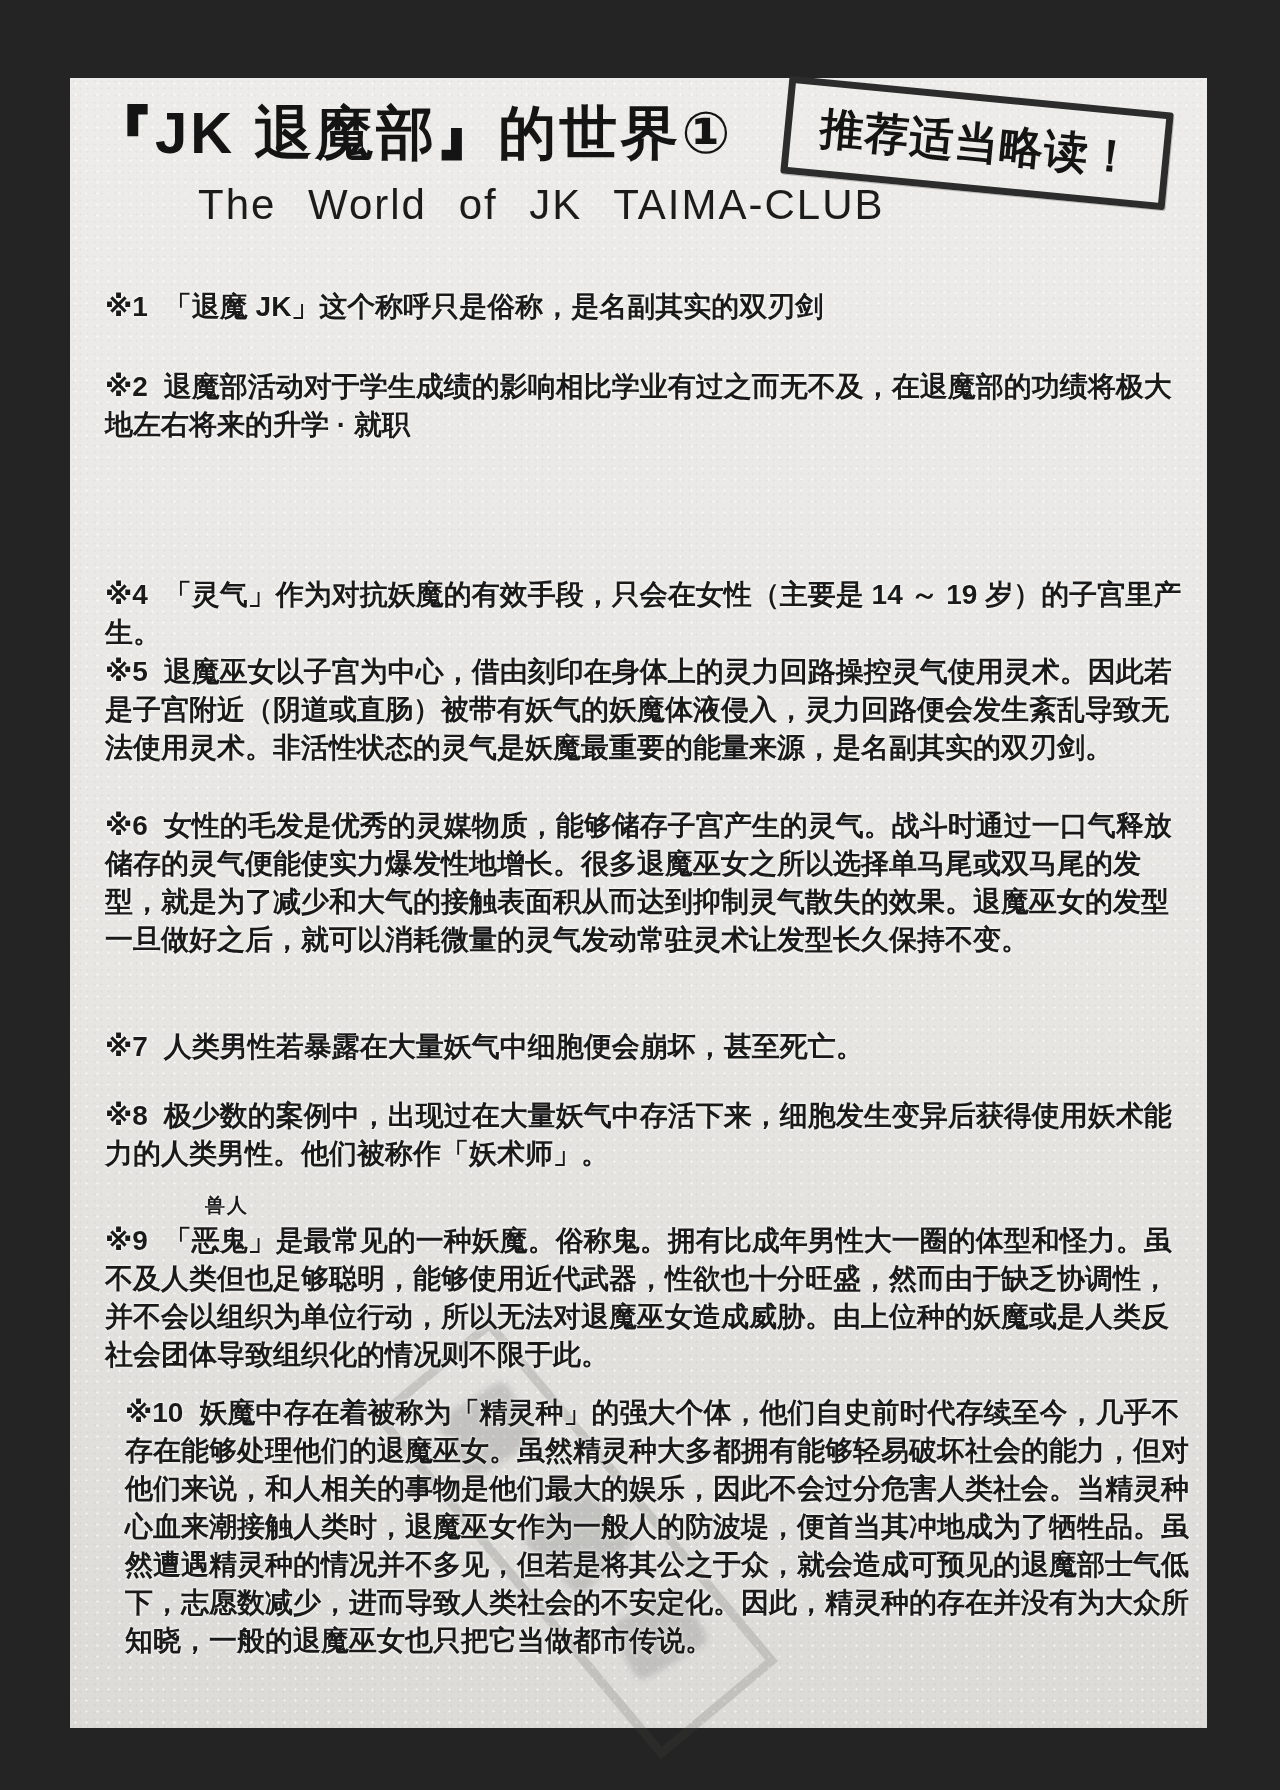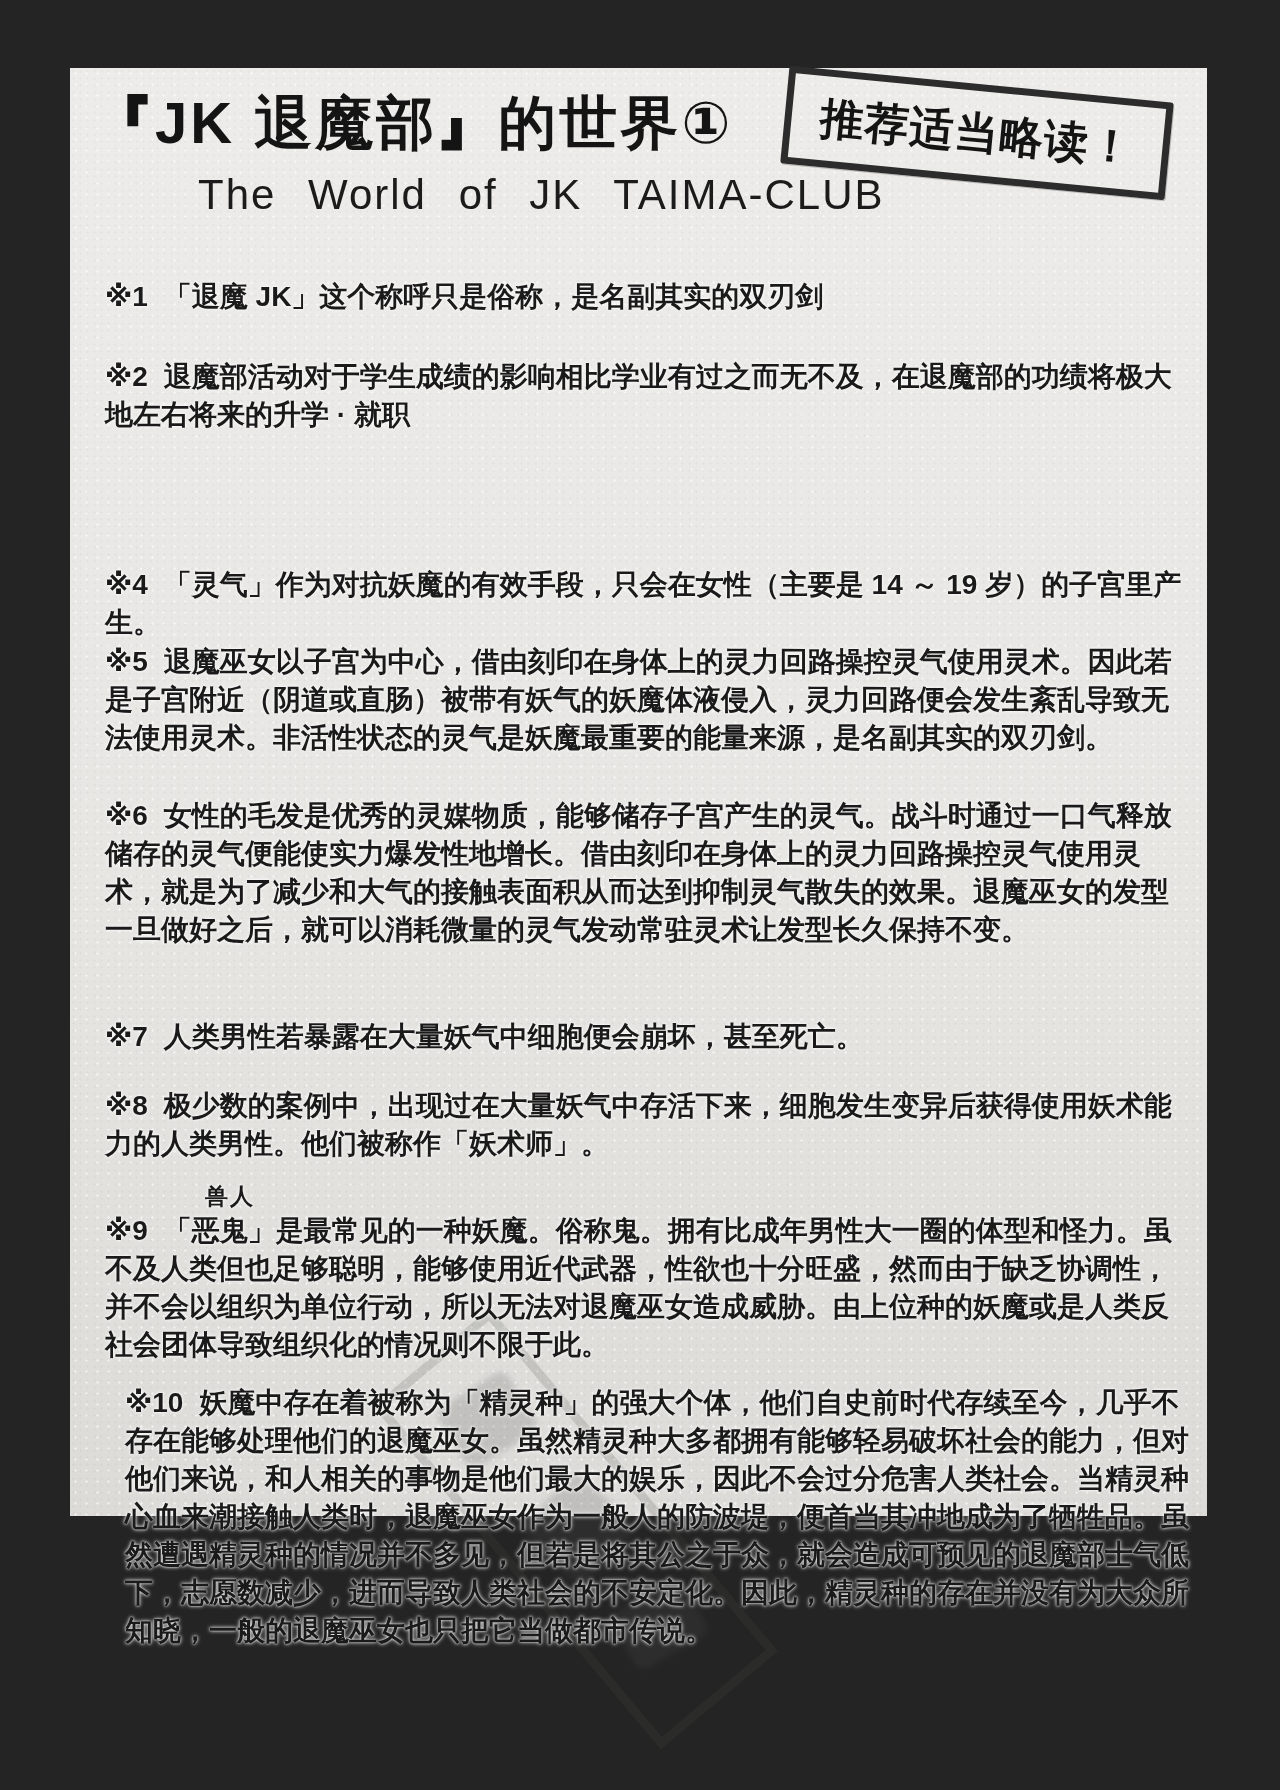--- a/index.html
+++ b/index.html
@@ -4,21 +4,21 @@
 <style>
   html,body{margin:0;padding:0;}
   body{
     width:1280px;height:1790px;
     background:#242424;
     position:relative;
     overflow:hidden;
     font-family:"Liberation Sans","DejaVu Sans",sans-serif;
   }
   .paper{
-    position:absolute;left:70px;top:68px;width:1137px;height:1448px;
+    position:absolute;left:70px;top:78px;width:1137px;height:1650px;
     background:
       radial-gradient(rgba(0,0,0,0.028) 1px, transparent 1.4px),
       radial-gradient(rgba(255,255,255,0.5) 1px, transparent 1.4px),
       linear-gradient(180deg,#edecea 0%,#e7e6e3 55%,#dcdbd8 100%);
     background-size:7px 7px,11px 11px,100% 100%;
   }
   .title{
     position:absolute;left:24px;top:26px;
     font-size:58px;font-weight:bold;color:#141414;
     letter-spacing:3px;white-space:nowrap;line-height:1;
@@ -46,21 +46,21 @@
     position:absolute;left:35px;width:1078px;
     font-size:28px;line-height:38px;font-weight:600;color:#1a1a1a;
     text-shadow:0 0 4px rgba(255,255,255,0.9),0 0 2px rgba(255,255,255,0.95);
   }
   .note .label{padding-right:16px;}
   .n1{top:182px;} .n2{top:262px;} .n3{top:361px;} .n4{top:470px;}
   .n5{top:547px;} .n6{top:701px;} .n7{top:922px;} .n8{top:991px;}
   .n9{top:1116px;} .n10{top:1288px;margin-left:20px;}
   .ruby{
     position:absolute;left:100px;top:-27px;
-    font-size:23px;line-height:1;font-weight:600;color:#1a1a1a;
+    font-size:20px;line-height:1;font-weight:600;color:#1a1a1a;
     letter-spacing:2px;
   }
   .watermark{
     position:absolute;left:420px;top:1240px;width:430px;height:135px;
     border:9px solid rgba(75,75,73,0.18);
     transform:rotate(50deg);transform-origin:top left;
     pointer-events:none;
   }
   .watermark .blob{
     position:absolute;top:24px;width:70px;height:82px;
@@ -94,21 +94,21 @@
 
   <p class="note n1"><span class="label">※1</span><span>「退魔 JK」这个称呼只是俗称，是名副其实的双刃剑</span></p>
 
   <p class="note n2"><span class="label">※2</span><span>退魔部活动对于学生成绩的影响相比学业有过之而无不及，在退魔部的功绩将极大地左右将来的升学 · 就职</span></p>
 
 
   <p class="note n4"><span class="label">※4</span><span>「灵气」作为对抗妖魔的有效手段，只会在女性（主要是 14 ～ 19 岁）的子宫里产生。</span></p>
 
   <p class="note n5"><span class="label">※5</span><span>退魔巫女以子宫为中心，借由刻印在身体上的灵力回路操控灵气使用灵术。因此若是子宫附近（阴道或直肠）被带有妖气的妖魔体液侵入，灵力回路便会发生紊乱导致无法使用灵术。非活性状态的灵气是妖魔最重要的能量来源，是名副其实的双刃剑。</span></p>
 
-  <p class="note n6"><span class="label">※6</span><span>女性的毛发是优秀的灵媒物质，能够储存子宫产生的灵气。战斗时通过一口气释放储存的灵气便能使实力爆发性地增长。借由刻印在身体上的灵力回路操控灵气使用灵术，就是为了减少和大气的接触表面积从而达到抑制灵气散失的效果。退魔巫女的发型一旦做好之后，就可以消耗微量的灵气发动常驻灵术让发型长久保持不变。</span></p>
+  <p class="note n6"><span class="label">※6</span><span>女性的毛发是优秀的灵媒物质，能够储存子宫产生的灵气。战斗时通过一口气释放储存的灵气便能使实力爆发性地增长。很多退魔巫女之所以选择单马尾或双马尾的发型，就是为了减少和大气的接触表面积从而达到抑制灵气散失的效果。退魔巫女的发型一旦做好之后，就可以消耗微量的灵气发动常驻灵术让发型长久保持不变。</span></p>
 
   <p class="note n7"><span class="label">※7</span><span>人类男性若暴露在大量妖气中细胞便会崩坏，甚至死亡。</span></p>
 
   <p class="note n8"><span class="label">※8</span><span>极少数的案例中，出现过在大量妖气中存活下来，细胞发生变异后获得使用妖术能力的人类男性。他们被称作「妖术师」。</span></p>
 
   <p class="note n9"><span class="ruby">兽人</span><span class="label">※9</span><span>「恶鬼」是最常见的一种妖魔。俗称鬼。拥有比成年男性大一圈的体型和怪力。虽不及人类但也足够聪明，能够使用近代武器，性欲也十分旺盛，然而由于缺乏协调性，并不会以组织为单位行动，所以无法对退魔巫女造成威胁。由上位种的妖魔或是人类反社会团体导致组织化的情况则不限于此。</span></p>
 
   <p class="note n10"><span class="label">※10</span><span>妖魔中存在着被称为「精灵种」的强大个体，他们自史前时代存续至今，几乎不存在能够处理他们的退魔巫女。虽然精灵种大多都拥有能够轻易破坏社会的能力，但对他们来说，和人相关的事物是他们最大的娱乐，因此不会过分危害人类社会。当精灵种心血来潮接触人类时，退魔巫女作为一般人的防波堤，便首当其冲地成为了牺牲品。虽然遭遇精灵种的情况并不多见，但若是将其公之于众，就会造成可预见的退魔部士气低下，志愿数减少，进而导致人类社会的不安定化。因此，精灵种的存在并没有为大众所知晓，一般的退魔巫女也只把它当做都市传说。</span></p>
 
 </div>

